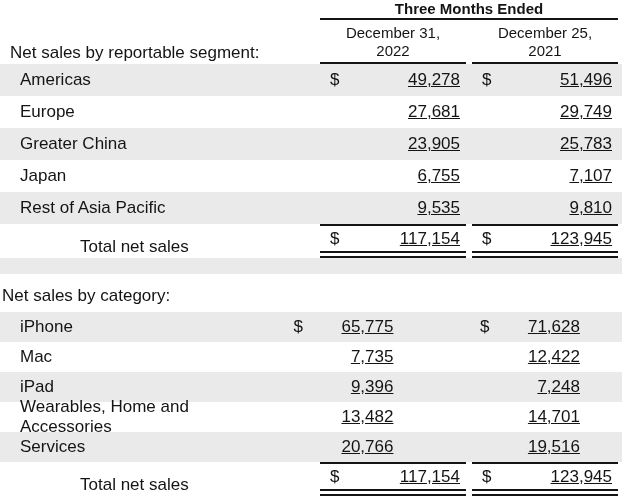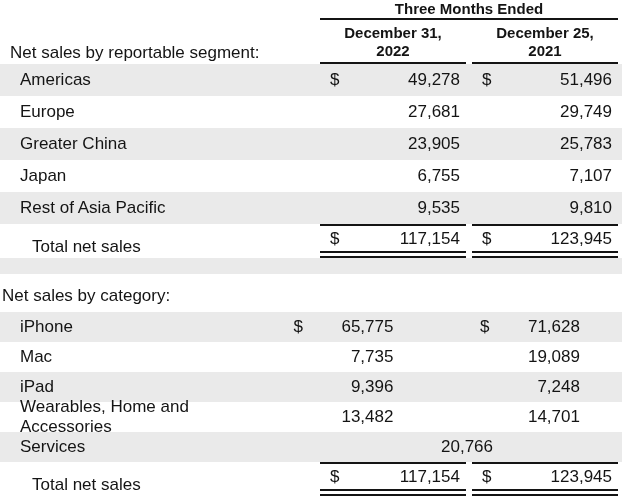--- a/index.html
+++ b/index.html
@@ -9,47 +9,47 @@
     font-family: "Liberation Sans", sans-serif;
     color: #141414;
     overflow: hidden;
   }
   .fin-table { width: 622px; height: 499px; background: #ffffff; }
   .row { display: flex; align-items: center; width: 622px; }
   .stripe { background: #eaeaea; }
 
   
   .c-label { width: 320px; padding-left: 20px; font-size: 17px; }
-  .c-label.total-indent { padding-left: 32px; margin-top: 12px; }
+  .c-label.total-indent { padding-left: 80px; margin-top: 12px; }
   .c-val {
     width: 146px; height: 100%;
     display: flex; justify-content: space-between; align-items: center;
     padding: 0 6px 0 10px;
     font-size: 17px;
   }
   .c-gap { width: 6px; height: 100%; }
   .c-pad { width: 4px; height: 100%; }
-  .num { text-align: center; }
+  .num { text-align: center; text-decoration: underline; }
 
   
   .hdr-period { height: 20px; align-items: center; }
   .hdr-span {
     width: 298px; height: 20px;
     border-bottom: 2px solid #141414;
     text-align: center; font-weight: 700; font-size: 15px; line-height: 17px;
   }
   .hdr-dates { height: 44px; align-items: stretch; }
   .hdr-label {
     width: 320px; display: flex; align-items: flex-end;
     padding: 0 0 1px 10px; font-size: 17px;
   }
   .c-hdr {
     width: 146px;
     display: flex; flex-direction: column; justify-content: flex-end;
-    text-align: center; font-weight: 700; font-size: 15px; line-height: 18px;
+    text-align: center; font-weight: 400; font-size: 15px; line-height: 18px;
     border-bottom: 2px solid #141414;
     padding-bottom: 2px;
   }
 
   .seg-row { height: 32px; }
   .cat-row { height: 30px; gap: 33px; }
 
   .total-row { height: 34px; }
   .total-row .c-val {
     border-top: 2px solid #141414;
@@ -191,21 +191,21 @@
 
   <div class="row cat-row">
     <div class="c-label">Mac</div>
     <div class="c-val">
         <span></span>
         <span class="num">7,735</span>
       </div>
     <div class="c-gap"></div>
     <div class="c-val">
         <span></span>
-        <span class="num">19,089</span>
+        <span class="num">12,422</span>
       </div>
     <div class="c-pad"></div>
   </div>
 
   <div class="row cat-row stripe">
     <div class="c-label">iPad</div>
     <div class="c-val">
         <span></span>
         <span class="num">9,396</span>
       </div>
@@ -231,20 +231,24 @@
     <div class="c-pad"></div>
   </div>
 
   <div class="row cat-row stripe">
     <div class="c-label">Services</div>
     <div class="c-val">
         <span></span>
         <span class="num">20,766</span>
       </div>
     <div class="c-gap"></div>
+    <div class="c-val">
+        <span></span>
+        <span class="num">19,516</span>
+      </div>
     <div class="c-pad"></div>
   </div>
 
   <div class="row total-row">
     <div class="c-label total-indent">Total net sales</div>
     <div class="c-val">
         <span>$</span>
         <span class="num">117,154</span>
       </div>
     <div class="c-gap"></div>

